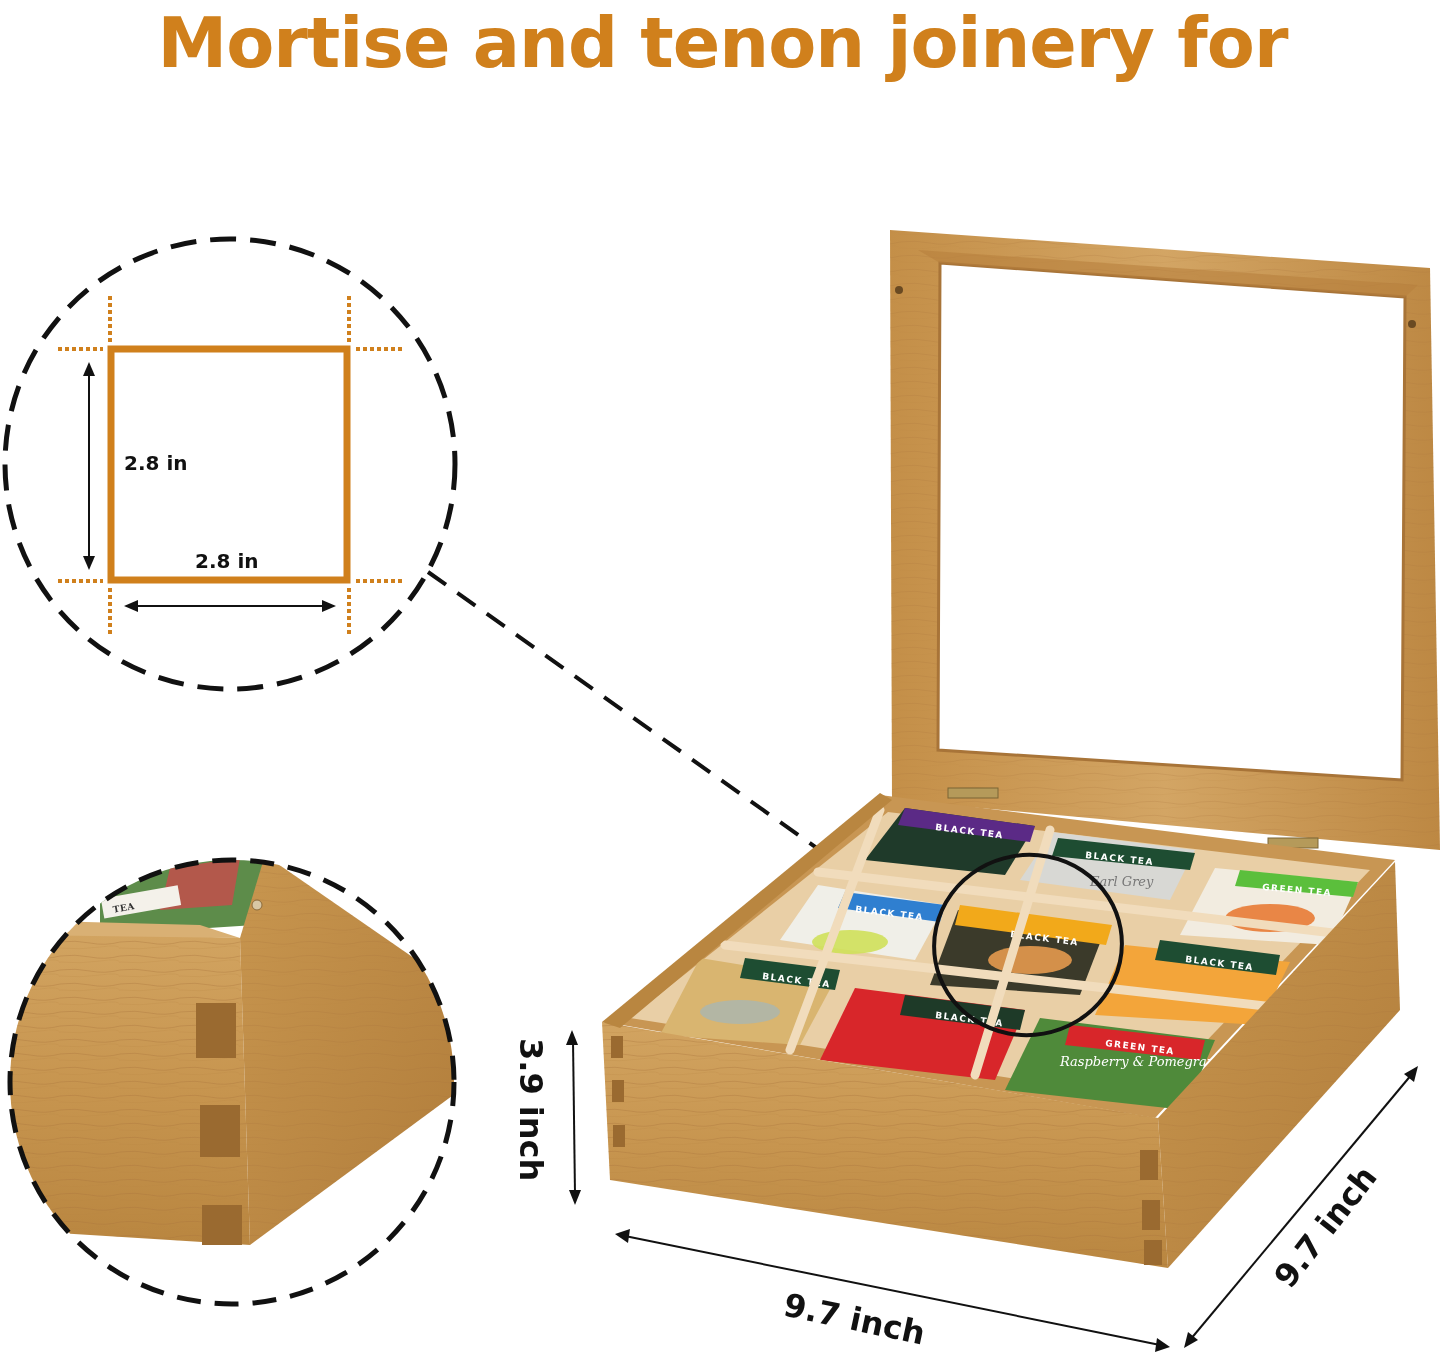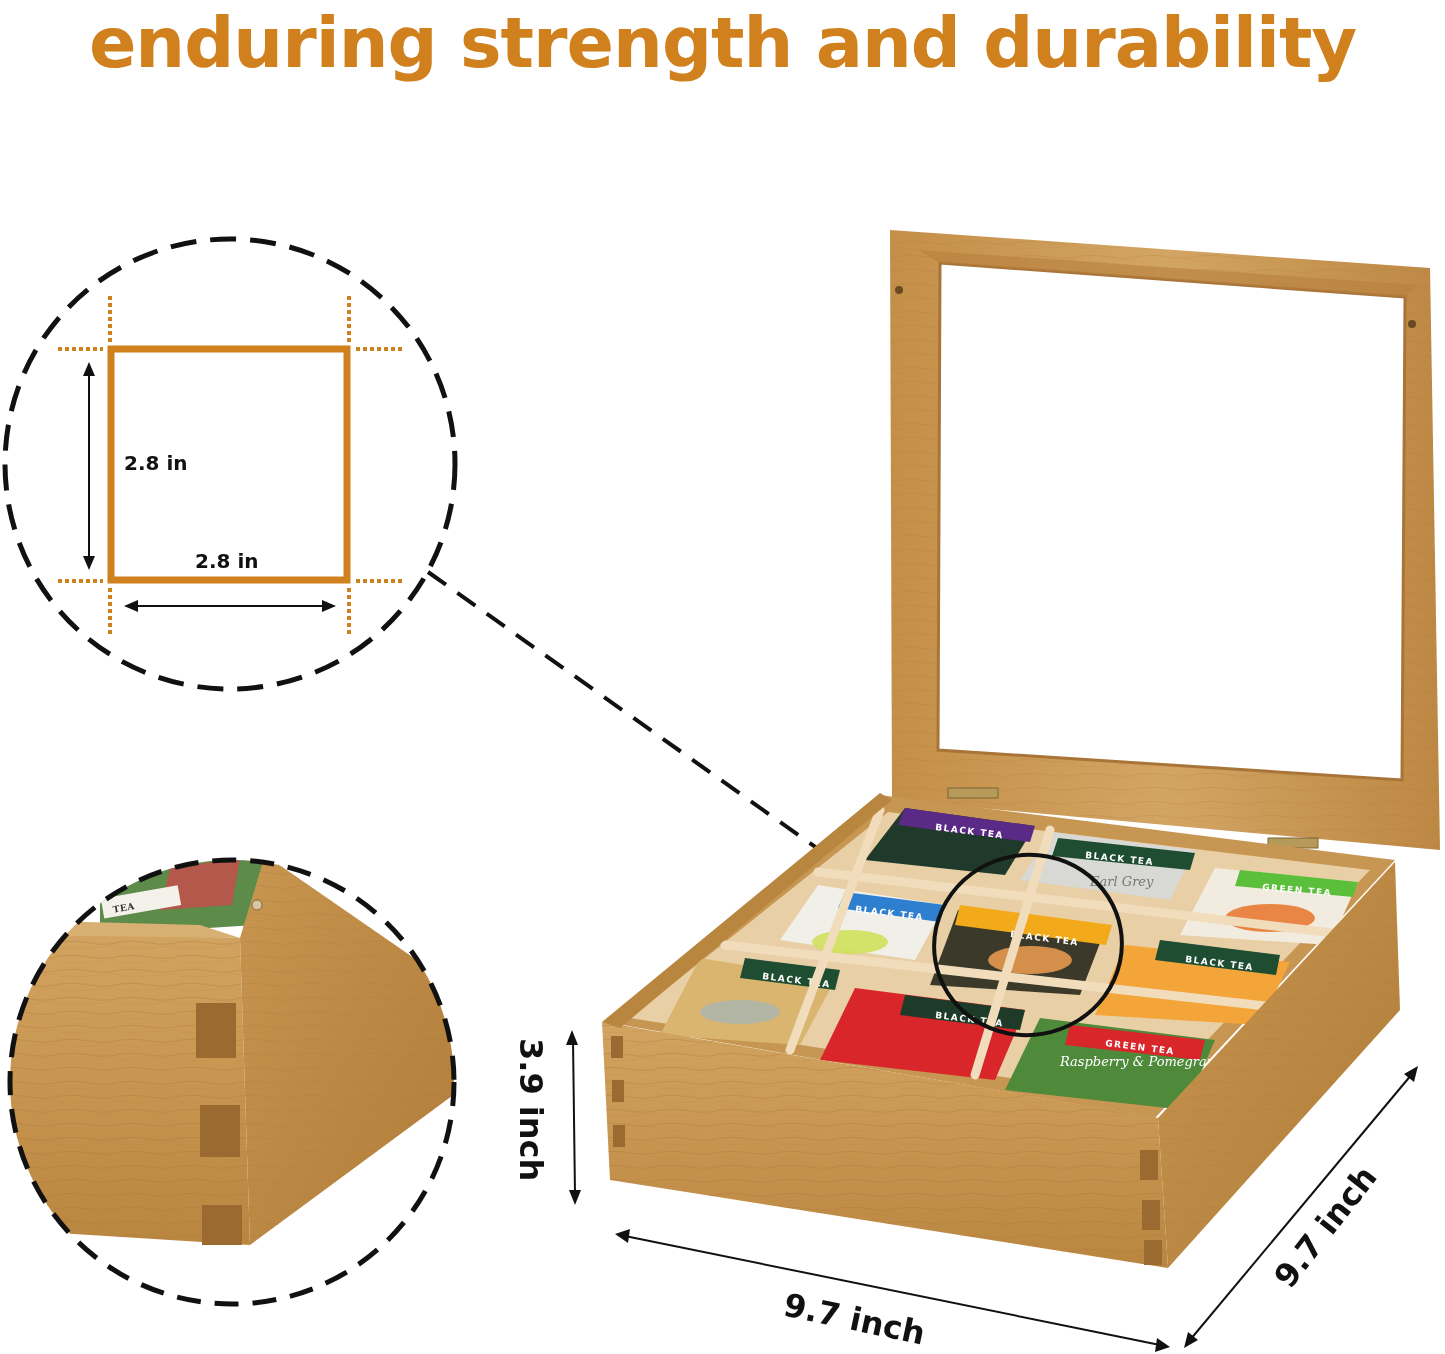--- a/index.html
+++ b/index.html
@@ -12,21 +12,21 @@
     svg.art { position: absolute; left: 0; top: 0; }
     .dim-text { font-family: "DejaVu Sans", "Liberation Sans", sans-serif; font-weight: bold; fill: #111; }
     .bag-label { font-family: "DejaVu Sans", sans-serif; font-weight: bold; fill: #ffffff; font-size: 9px; letter-spacing: 1.5px; }
     .bag-name { font-family: "DejaVu Serif", serif; font-style: italic; font-size: 13px; }
     .brand { font-family: "DejaVu Serif", serif; font-weight: bold; font-size: 9px; fill: #ffffff; letter-spacing: 0.5px; }
   </style>
 </head>
 <body>
 
 <div class="headline">
-  <span>enduring strength and durability</span>
+  <span>Mortise and tenon joinery for</span>
 </div>
 
 <svg class="art" width="1445" height="1354" viewBox="0 0 1445 1354" xmlns="http://www.w3.org/2000/svg">
   <defs>
     <linearGradient id="woodFront" x1="0" y1="0" x2="0" y2="1">
       <stop offset="0" stop-color="#d2a461"></stop>
       <stop offset="0.5" stop-color="#c7954f"></stop>
       <stop offset="1" stop-color="#b98640"></stop>
     </linearGradient>
     <linearGradient id="woodSide" x1="0" y1="0" x2="1" y2="1">

